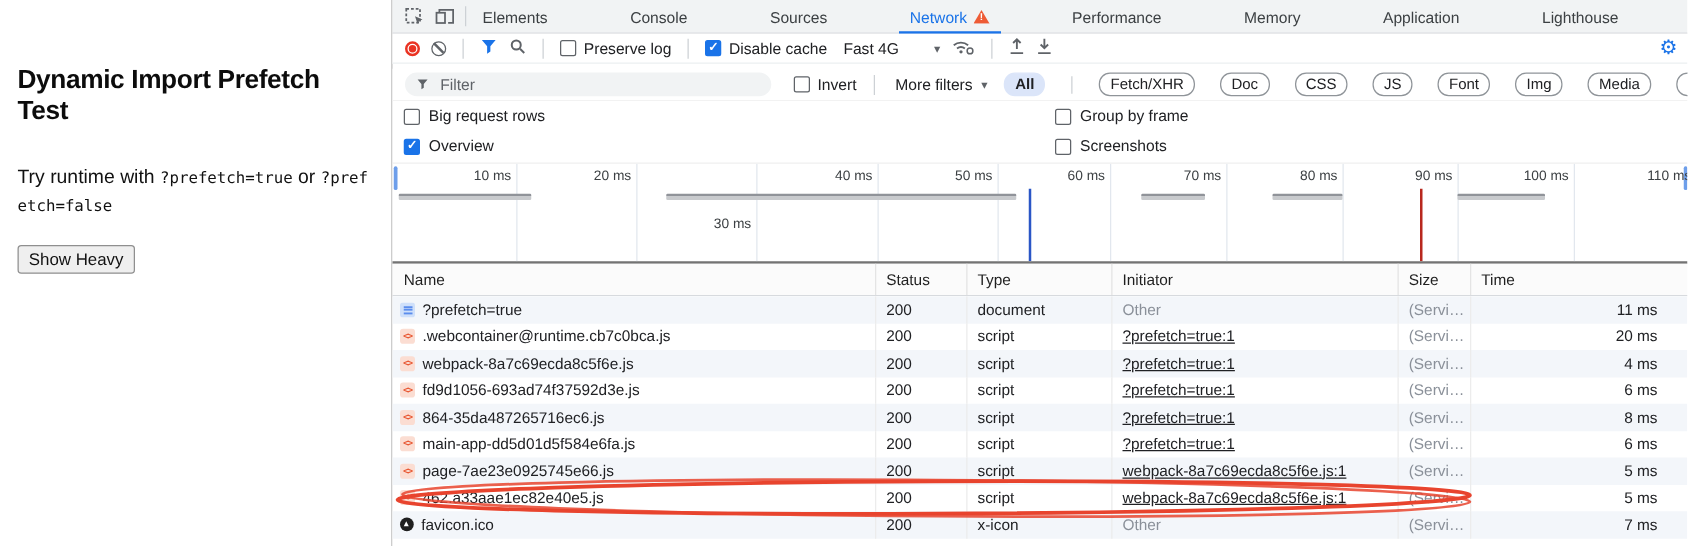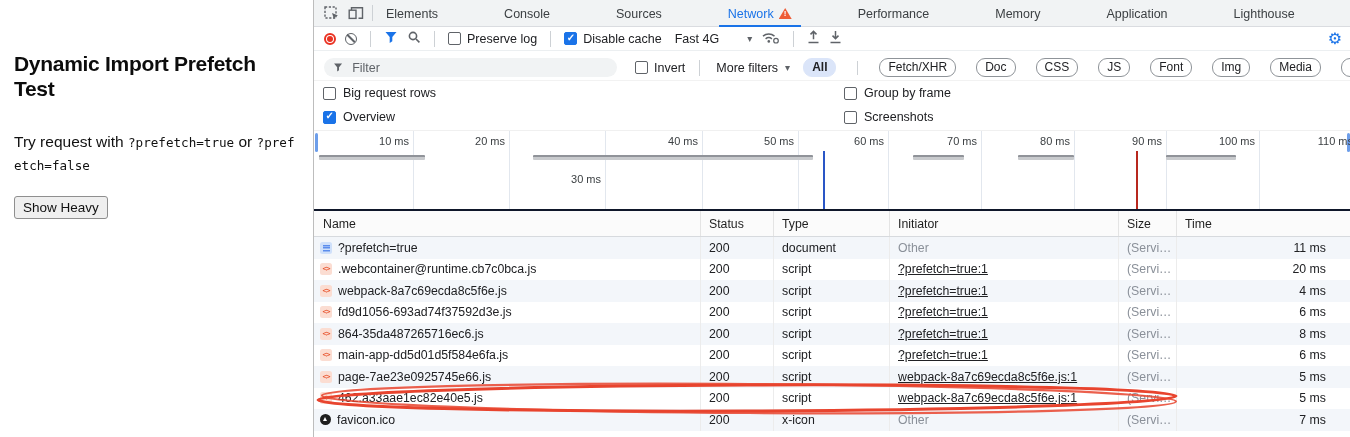--- a/index.html
+++ b/index.html
@@ -63,21 +63,21 @@
       color:#202124;background:#fff;white-space:nowrap;}
   .chip.active{background:#dbe5f9;border-color:#dbe5f9;font-weight:700;}
   .chip-div{width:1px;height:14px;background:#cdd1d5;margin:0 1px;}
   
   .options{position:absolute;top:81px;left:0;right:0;height:49px;background:#fff;}
   .opt-row{display:flex;height:24px;align-items:center;}
   .opt{display:flex;align-items:center;gap:7px;}
   .opt.first{margin-left:9px;width:521px;box-sizing:border-box;}
   
   .overview{position:absolute;top:130px;left:0;right:0;height:81px;background:#fff;border-top:1px solid #f0f0f0;
-      border-bottom:2px solid #0f172a;box-sizing:border-box;overflow:hidden;}
+      border-bottom:2px solid #737373;box-sizing:border-box;overflow:hidden;}
   .gridline{position:absolute;top:0;bottom:0;width:1px;background:#e2e7ee;}
   .ticklabel{position:absolute;top:4px;width:54px;text-align:right;font-size:11px;color:#3c4043;white-space:nowrap;}
   .obar{position:absolute;top:24px;height:5px;background:linear-gradient(to bottom,#909399 40%,#c8cacd 40%);border-radius:1px;}
   .oline{position:absolute;top:20px;bottom:0;width:2px;}
   .handle{position:absolute;width:3px;height:19px;top:2px;border-radius:2px;background:#6d9eea;}
   
   .theader{position:absolute;top:211px;left:0;right:0;height:26px;background:#fbfbfb;border-bottom:1px solid #d7dade;
       display:grid;grid-template-columns:387px 73px 116px 229px 58px 1fr;align-items:stretch;box-sizing:border-box;
       font-size:12.3px;color:#1f1f1f;}
   .hcell{display:flex;align-items:center;padding-left:8px;border-right:1px solid #e4e4e4;box-sizing:border-box;}
@@ -102,21 +102,21 @@
   .fic.favicon{width:11px;height:11px;border-radius:50%;background:#1f1f1f;position:relative;}
   .fic.favicon::after{content:"";position:absolute;left:3px;top:2.5px;width:0;height:0;
       border-left:2.5px solid transparent;border-right:2.5px solid transparent;border-bottom:4.5px solid #fff;}
   .highlight-svg{position:absolute;left:0;top:0;pointer-events:none;z-index:5;}
 </style>
 </head>
 <body>
 
 <div class="page-left">
   <h1 class="page-title">Dynamic Import Prefetch Test</h1>
-  <p class="intro"><span>Try request with </span><code>?prefetch=true</code><span> or </span><code>?prefetch=false</code></p>
+  <p class="intro"><span>Try runtime with </span><code>?prefetch=true</code><span> or </span><code>?prefetch=false</code></p>
   <button class="show-heavy">Show Heavy</button>
 </div>
 
 <div class="devtools">
 
   <div class="tabbar">
     <span class="tbicon">
       <svg width="16" height="15" viewBox="0 0 16 15" fill="none" stroke="#5f6368">
         <rect x="1" y="1" width="11" height="11" stroke-dasharray="2.2 1.6" stroke-width="1.4"></rect>
         <path d="M8 7l6 2.5-2.6 1L10 13z" fill="#5f6368" stroke="none"></path>

